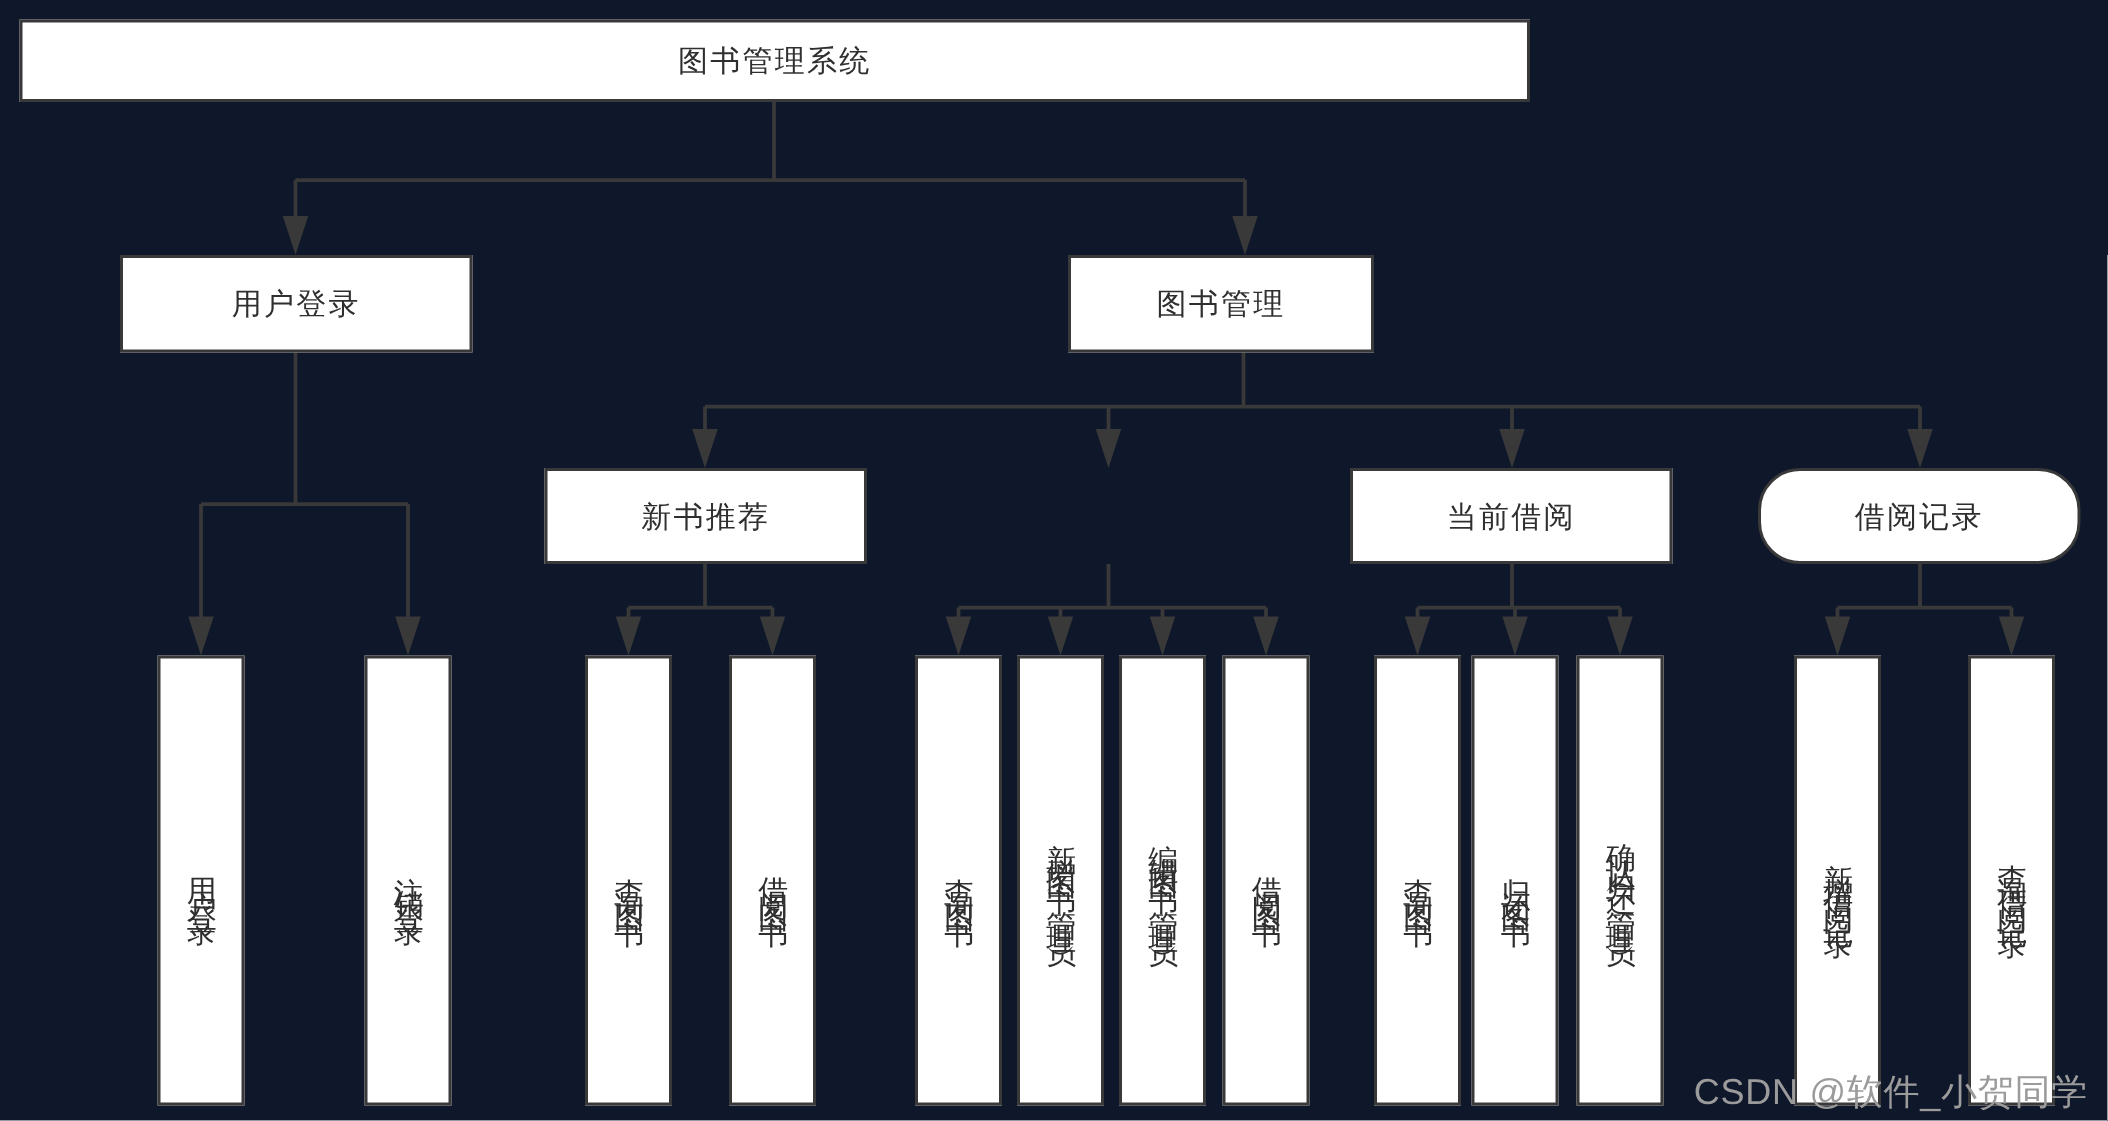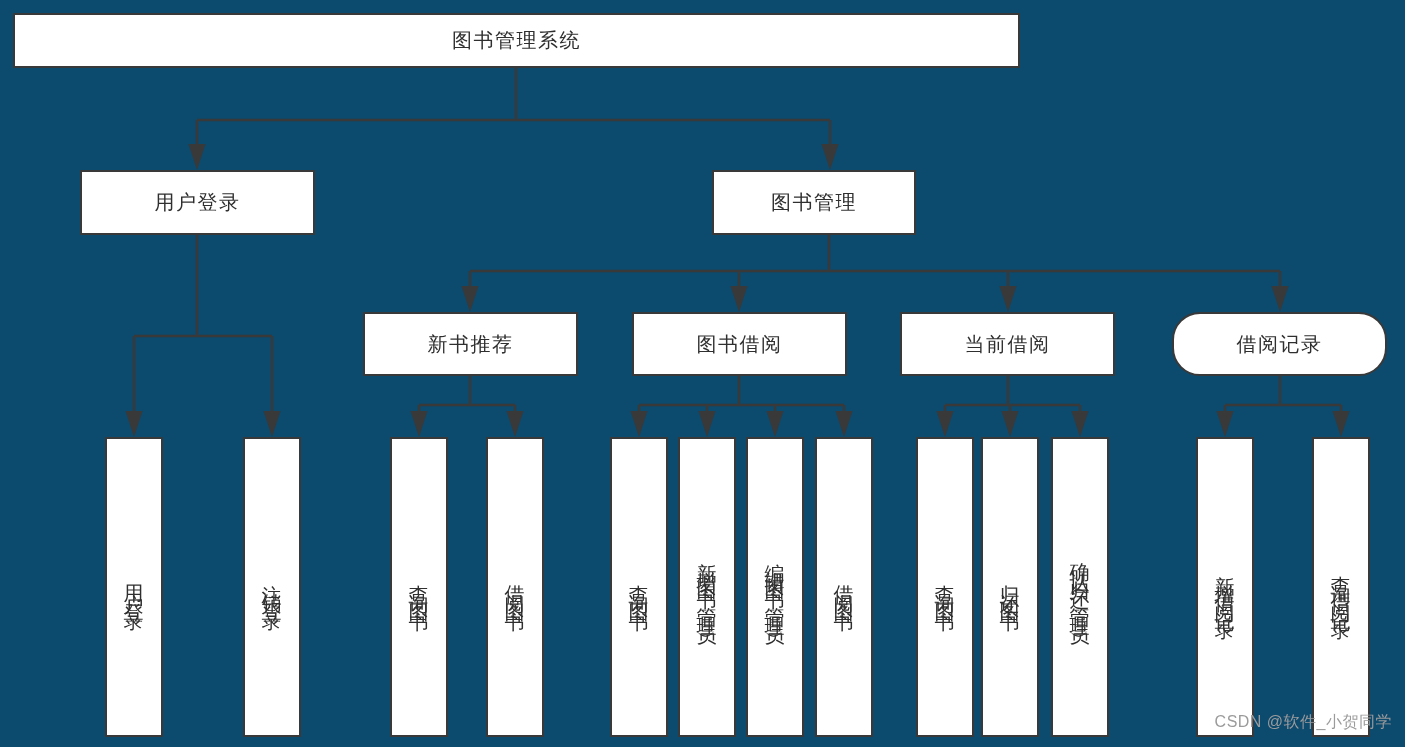--- a/index.html
+++ b/index.html
@@ -1,38 +1,38 @@
 <!DOCTYPE html>
 <html><head>
 <meta charset="utf-8">
 <style>
   html,body{margin:0;padding:0;background:#fff;}
   .canvas{
-    position:relative;width:1405px;height:747px;background:#0c4a6e;
+    position:relative;width:1405px;height:747px;background:#0f172a;
     font-family:"Liberation Sans","DejaVu Sans",sans-serif;overflow:hidden;
   }
   svg.connector-layer{position:absolute;left:0;top:0;width:1405px;height:747px;}
   .conn{stroke:#393939;stroke-width:2.5;fill:none;}
   .arrow{fill:#393939;stroke:none;}
   .hnode{
     position:absolute;background:#fff;border:2.5px solid #393939;box-sizing:border-box;
     display:flex;align-items:center;justify-content:center;
     color:#2f2f2f;font-size:20px;letter-spacing:1.5px;white-space:nowrap;
   }
   .vnode{
     position:absolute;top:437px;width:58px;height:300px;background:#fff;
     border:2.5px solid #393939;box-sizing:border-box;
     display:flex;align-items:center;justify-content:center;color:#2f2f2f;
   }
   .vnode .vtxt{
     writing-mode:vertical-rl;text-orientation:mixed;
     font-size:20px;line-height:1;letter-spacing:9px;
   }
   .watermark{
-    position:absolute;top:712px;right:13px;color:#9b9b9b;font-size:16px;
+    position:absolute;top:712px;right:13px;color:#9b9b9b;font-size:24px;
     letter-spacing:0.5px;white-space:nowrap;
   }
 </style>
 </head>
 <body>
 
 <div class="canvas">
 
   <svg class="connector-layer" viewBox="0 0 1405 747" xmlns="http://www.w3.org/2000/svg">
     <g>
@@ -84,23 +84,20 @@
   <div class="hnode" style="left:80px;top:170px;width:235px;height:65px;">
     <span>用户登录</span>
   </div>
   <div class="hnode" style="left:712px;top:170px;width:204px;height:65px;">
     <span>图书管理</span>
   </div>
 
   <div class="hnode" style="left:363px;top:312px;width:215px;height:64px;">
     <span>新书推荐</span>
   </div>
-  <div class="hnode" style="left:632px;top:312px;width:215px;height:64px;">
-    <span>图书借阅</span>
-  </div>
   <div class="hnode" style="left:900px;top:312px;width:215px;height:64px;">
     <span>当前借阅</span>
   </div>
   <div class="hnode" style="left:1172px;top:312px;width:215px;height:64px;border-radius:28px;">
     <span>借阅记录</span>
   </div>
 
   <div class="vnode" style="left:105px;">
     <span class="vtxt">用户登录</span>
   </div>

